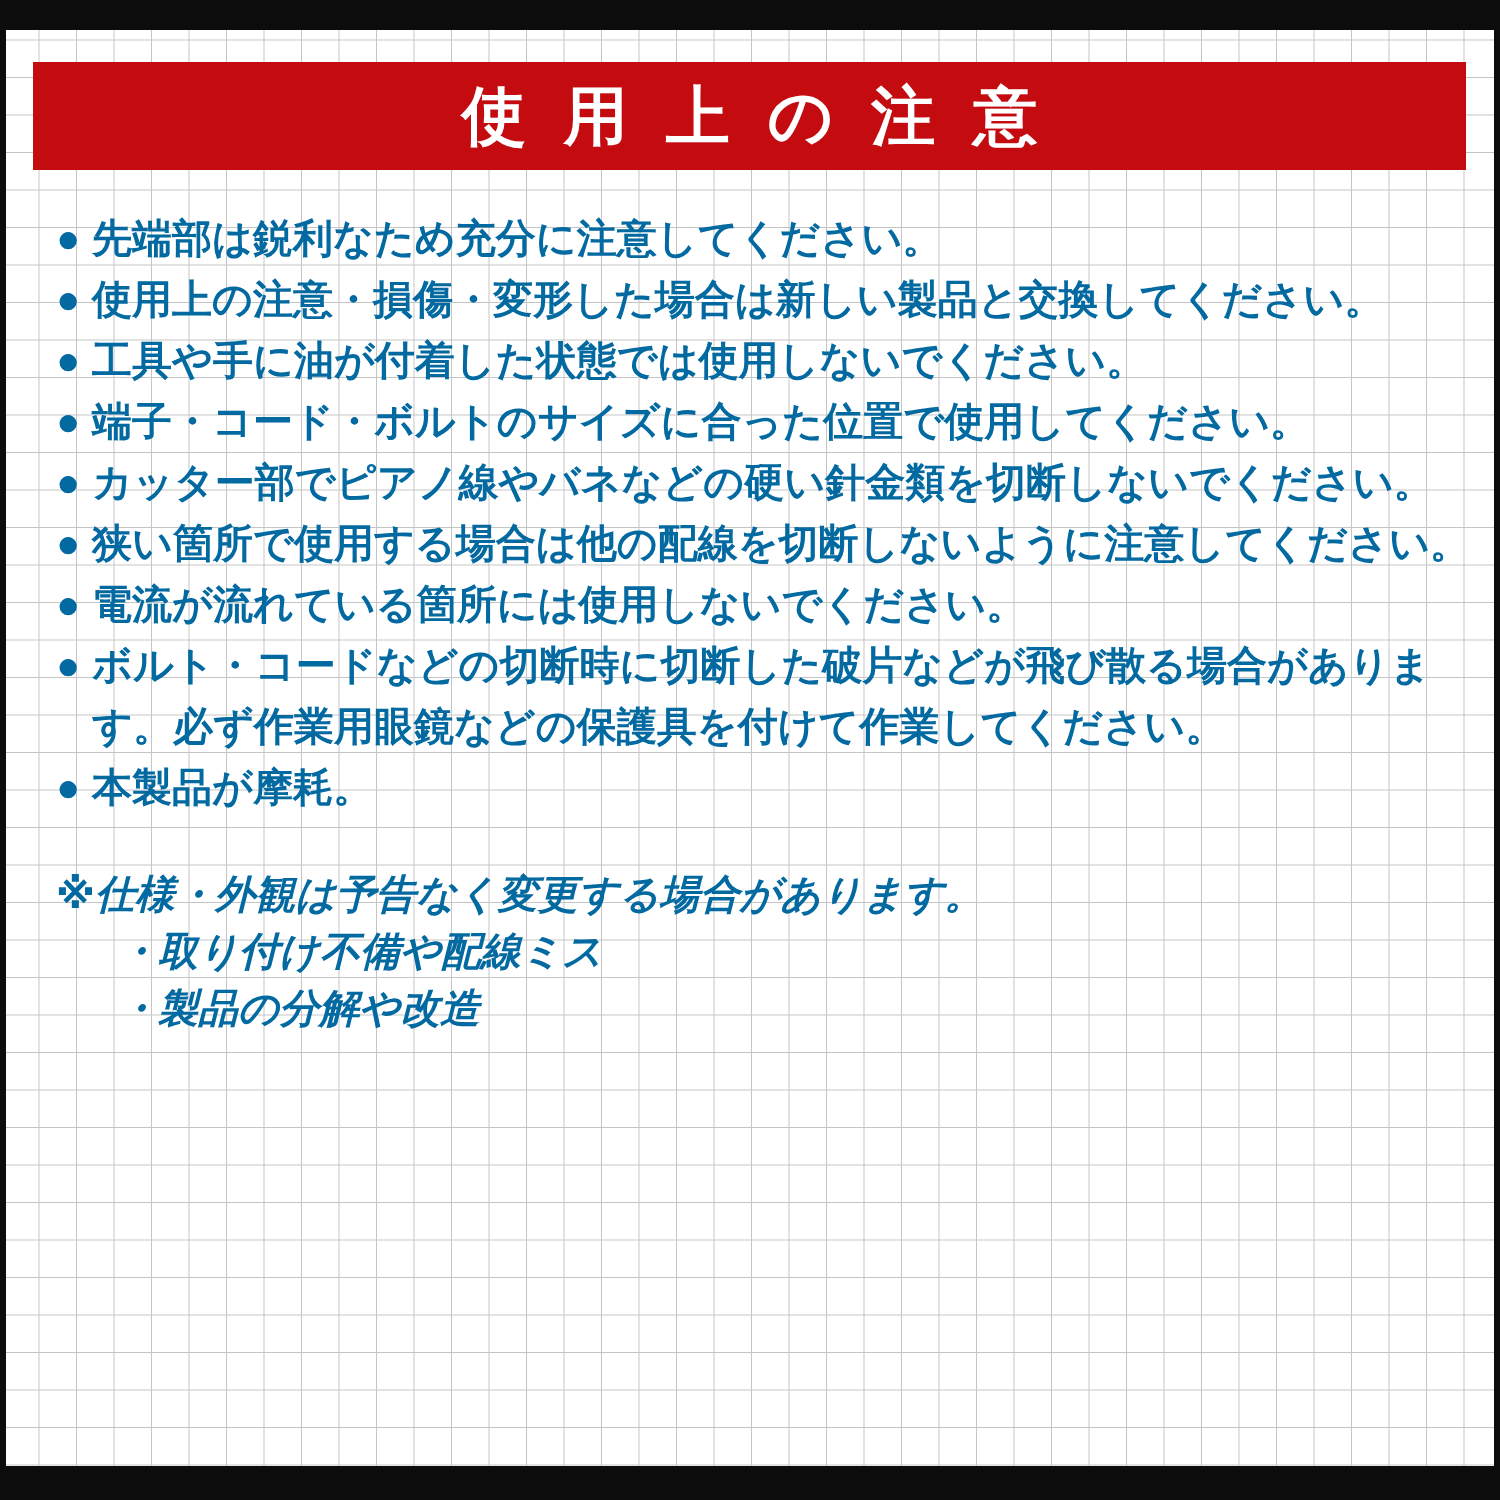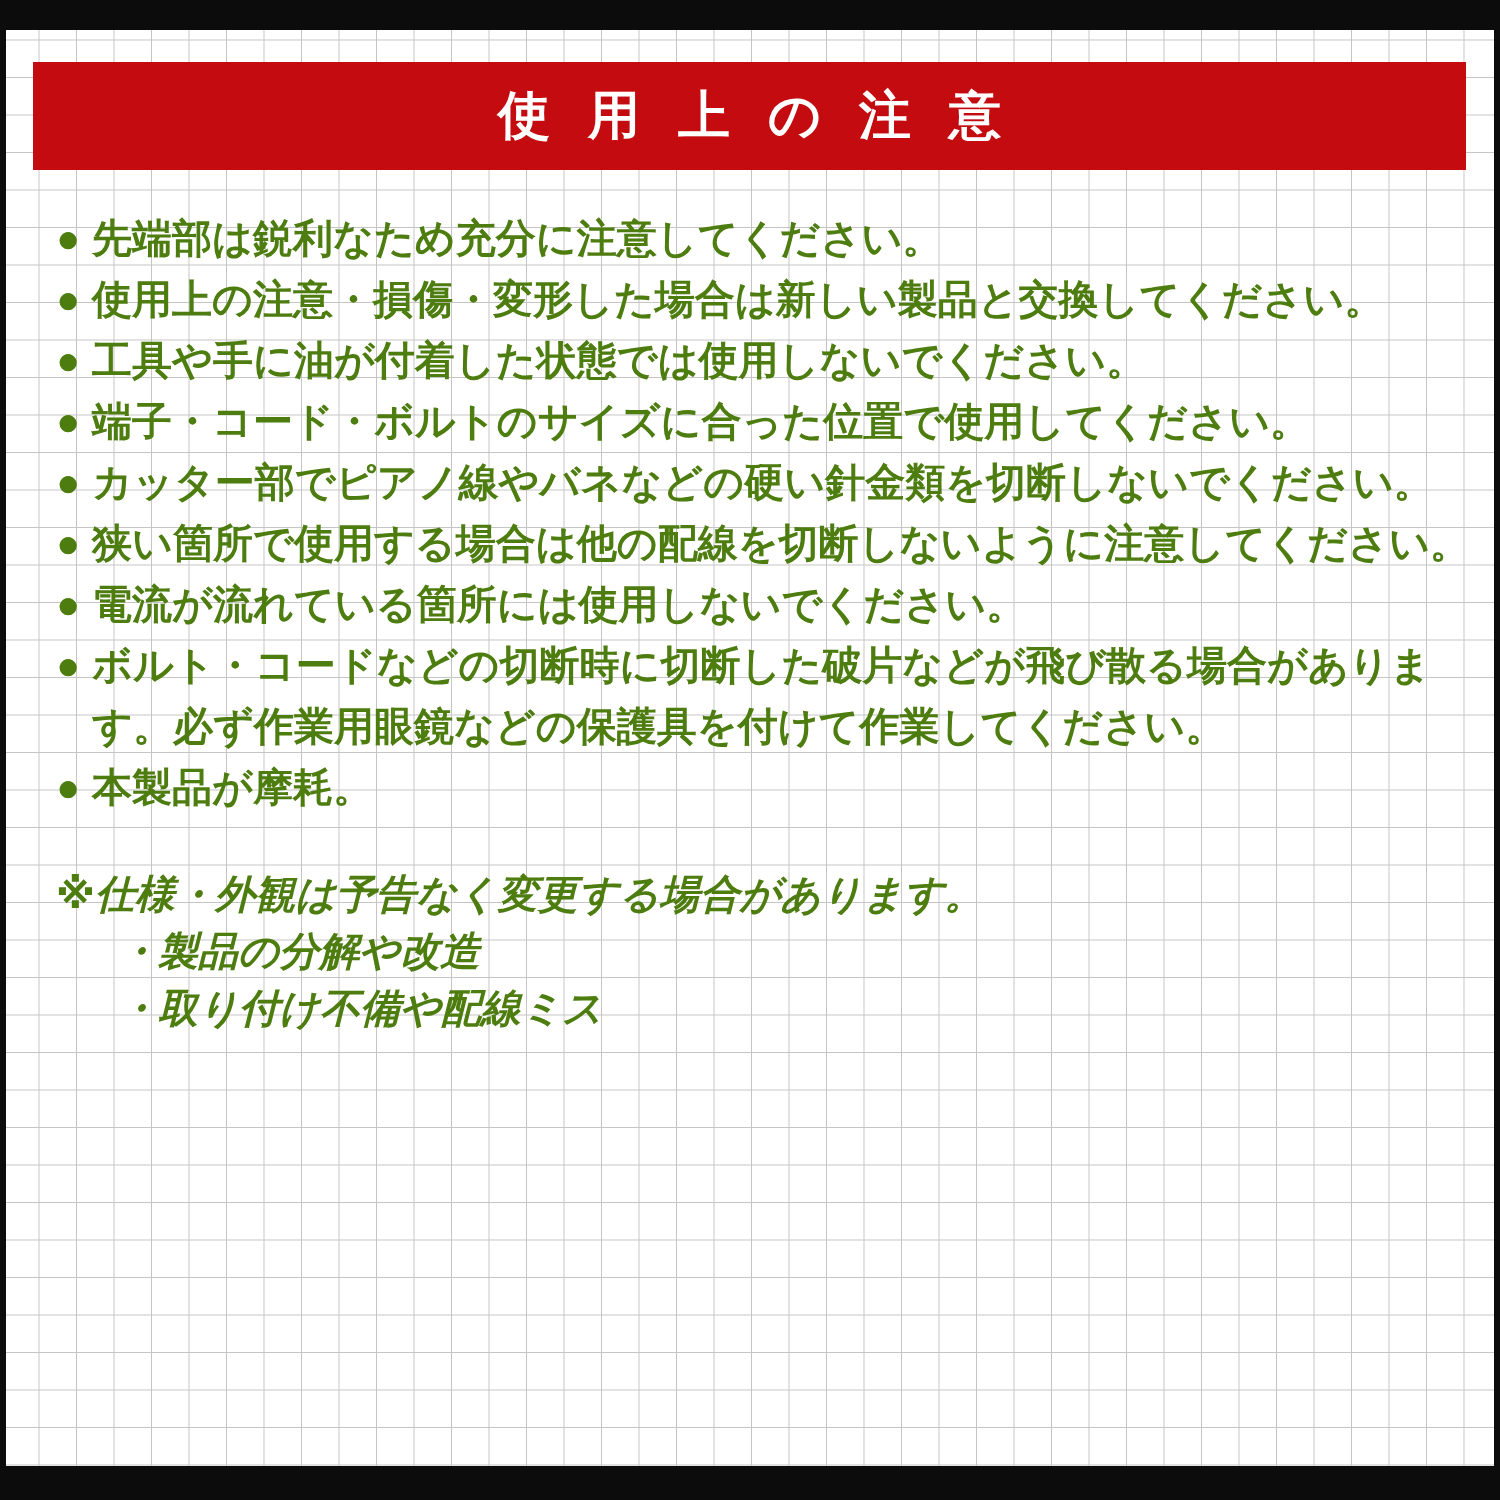--- a/index.html
+++ b/index.html
@@ -39,33 +39,33 @@
     width: 1433px;
     height: 108px;
     background: #c30b10;
     display: flex;
     align-items: center;
     justify-content: center;
   }
   .banner-title {
     margin: 4px;
     color: #ffffff;
-    font-size: 52px;
+    font-size: 64px;
     font-weight: bold;
     letter-spacing: 38px;
     padding-left: 38px; 
     white-space: nowrap;
   }
   
   .content {
     position: absolute;
     left: 56px;
     top: 208px;
     width: 1406px;
-    color: #4d7c0f;
+    color: #0369a1;
     font-weight: bold;
   }
   .line {
     margin: 0;
     font-size: 40px;
     height: 61px;
     line-height: 61px;
     white-space: nowrap;
     letter-spacing: 0;
   }
@@ -98,22 +98,22 @@
       <p class="line"><span class="mk">●</span><span>電流が流れている箇所には使用しないでください。</span></p>
       <p class="line"><span class="mk">●</span><span>ボルト・コードなどの切断時に切断した破片などが飛び散る場合がありま</span></p>
       <p class="line cont"><span>す。必ず作業用眼鏡などの保護具を付けて作業してください。</span></p>
       <p class="line"><span class="mk">●</span><span>本製品が摩耗。</span></p>
     </div>
 
     <div class="spacer"></div>
 
     <div class="notes">
       <p class="line"><span class="mk">※</span><span>仕様・外観は予告なく変更する場合があります。</span></p>
+      <p class="line subnote"><span class="mk">・</span><span>取り付け不備や配線ミス</span></p>
       <p class="line subnote"><span class="mk">・</span><span>製品の分解や改造</span></p>
-      <p class="line subnote"><span class="mk">・</span><span>取り付け不備や配線ミス</span></p>
     </div>
 
   </div>
 
   <div class="bar bar-top"></div>
   <div class="bar bar-bottom"></div>
   <div class="bar bar-left"></div>
   <div class="bar bar-right"></div>
 
 </div>

